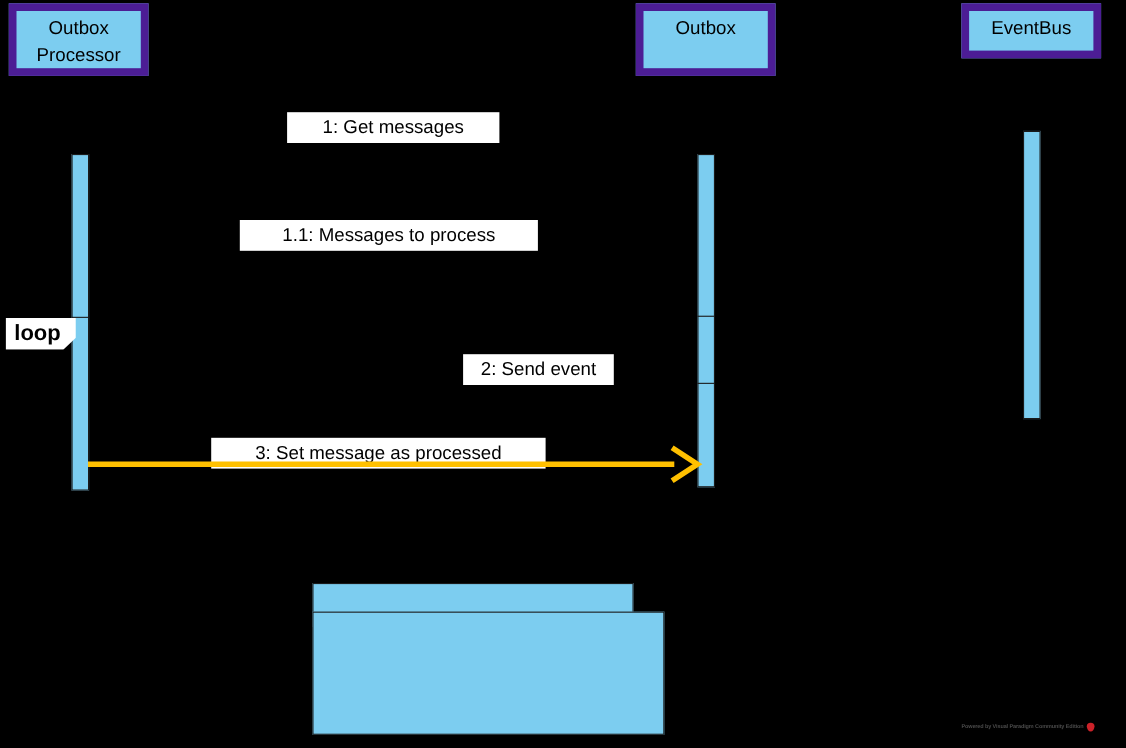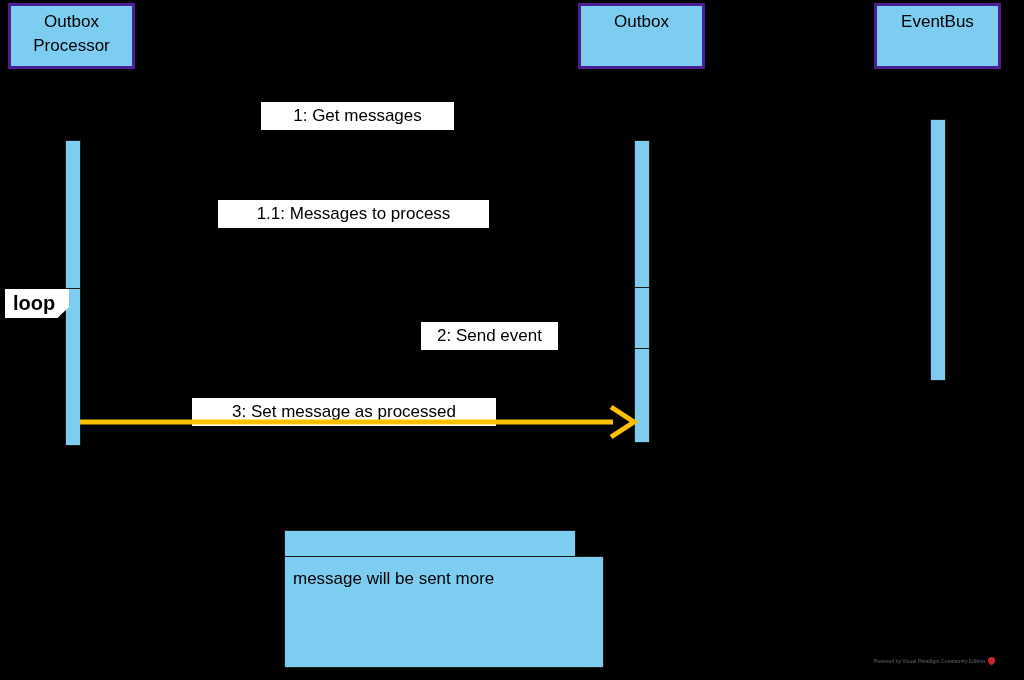--- a/index.html
+++ b/index.html
@@ -16,21 +16,21 @@
     height: 680px;
     background: #000000;
     overflow: hidden;
   }
 
   
   .participant {
     position: absolute;
     box-sizing: border-box;
     background: #7CCDF0;
-    border: 3px solid #4c1d95;
+    border: 7px solid #4c1d95;
     color: #000000;
     font-size: 17px;
     line-height: 24px;
     text-align: center;
     padding-top: 4px;
   }
 
   
   .activation {
     position: absolute;
@@ -119,21 +119,21 @@
 
   <div class="participant" style="left:8px; top:3px; width:127px; height:66px;">
     <div>Outbox</div>
     <div>Processor</div>
   </div>
 
   <div class="participant" style="left:578px; top:3px; width:127px; height:66px;">
     <div>Outbox</div>
   </div>
 
-  <div class="participant" style="left:874px; top:3px; width:127px; height:66px;">
+  <div class="participant" style="left:874px; top:3px; width:127px; height:50px;">
     <div>EventBus</div>
   </div>
 
   <div class="activation" style="left:65px; top:140px; width:16px; height:306px;">
     <div class="act-divider" style="left:-1px; top:147px; width:16px;"></div>
   </div>
 
   <div class="activation" style="left:634px; top:140px; width:16px; height:303px;">
     <div class="act-divider" style="left:-1px; top:146px; width:16px;"></div>
     <div class="act-divider" style="left:-1px; top:207px; width:16px;"></div>
@@ -152,21 +152,20 @@
   <div class="msg-label" style="left:192px; top:398px; width:304px; height:28px;">3: Set message as processed</div>
 
   <svg class="arrow-svg" style="left:78px; top:404px;" width="560" height="36" viewBox="0 0 560 36">
     <line x1="2" y1="18" x2="535" y2="18" stroke="#FFC000" stroke-width="5"></line>
     <polyline points="533,3 556,18 533,33" fill="none" stroke="#FFC000" stroke-width="5" stroke-linejoin="miter"></polyline>
   </svg>
 
   <div class="note" style="left:284px; top:530px; width:292px; height:40px;"></div>
   <div class="note" style="left:284px; top:556px; width:320px; height:112px;"></div>
   <div class="note-text" style="left:293px; top:534px; width:300px;">
-    <div>message will be sent more</div>
     
   </div>
 
   <div class="watermark" style="left:874px; top:657px;">
     <span>Powered by Visual Paradigm Community Edition</span>
     <span class="watermark-mark"></span>
   </div>
 
 </div>
 

